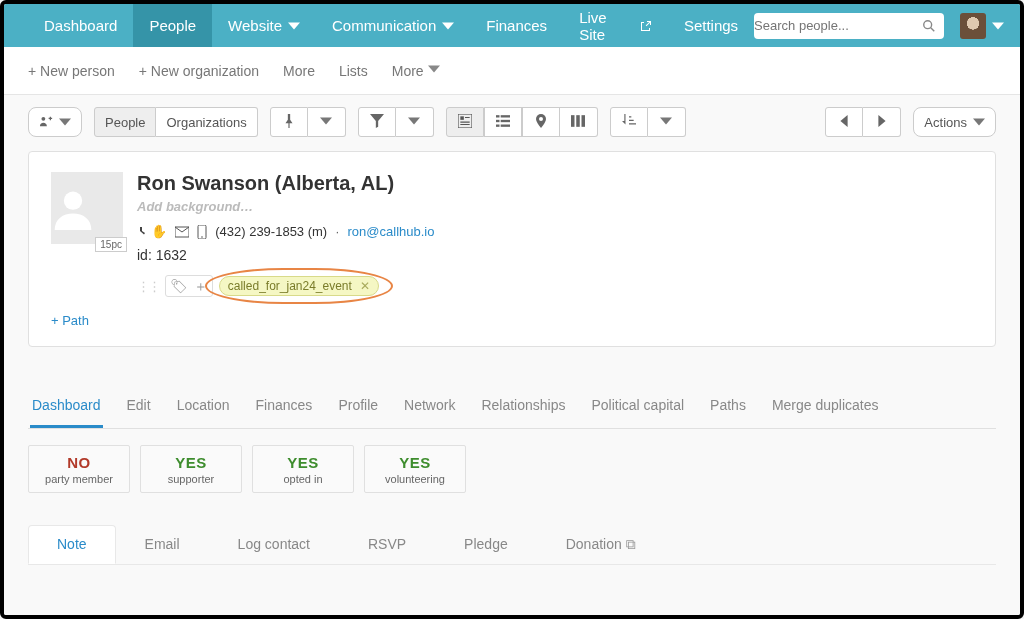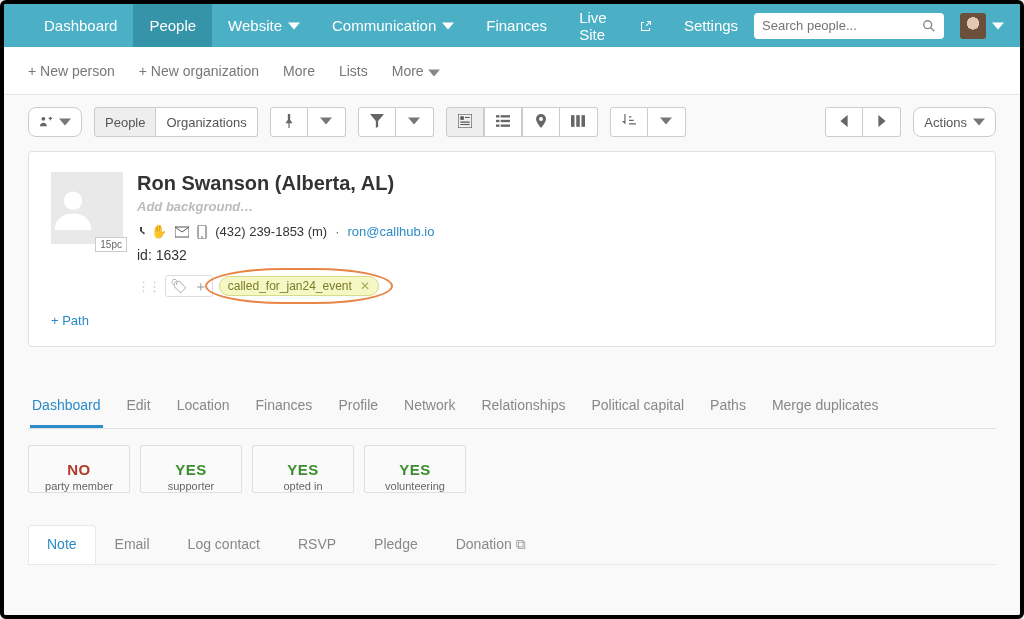--- a/index.html
+++ b/index.html
@@ -33,21 +33,21 @@
   }
   .topnav .nav-item.active { background: #3594a8; }
   .topnav .nav-item .chev { margin-left: 6px; }
   .topnav .spacer { flex: 1; }
   .topnav .search-wrap {
     position: relative; display: flex; align-items: center;
   }
   .topnav input[type="text"] {
     width: 190px; height: 26px;
     border-radius: 4px; border: none;
-    padding: 0 28px 0 8px;
+    padding: 0 28px 0 0;
     font-size: 13px; color: #555;
     background: #fff;
   }
   .topnav .search-icon {
     position: absolute; right: 8px; top: 50%;
     transform: translateY(-50%);
     color: #888;
   }
   .topnav .avatar {
     width: 26px; height: 26px; border-radius: 3px;
@@ -64,21 +64,21 @@
   .subnav {
     background: #fff;
     border-bottom: 1px solid #e5e5e5;
     height: 48px;
     display: flex; align-items: center;
     padding: 0 24px;
   }
   .subnav .sn-item {
     color: #777; font-size: 14px;
     margin-right: 24px; cursor: pointer;
-    display: flex; align-items: flex-end;
+    display: flex; align-items: flex-start;
   }
   .subnav .sn-item .chev { margin-left: 4px; }
 
   
   .main {
     padding: 12px 24px 0 24px;
     background: #f9f9f9;
     height: calc(100% - 43px - 48px);
     overflow: hidden;
   }
@@ -176,34 +176,34 @@
     cursor: pointer; border-bottom: 3px solid transparent;
   }
   .tabs .tab.active { color: #2a8bc9; border-bottom-color: #2a8bc9; }
 
   
   .status-row { display: flex; gap: 10px; margin-top: 16px; }
   .status-box {
     border: 1px solid #e0e0e0; background: #fafafa;
     width: 102px; height: 48px; border-radius: 2px;
     display: flex; flex-direction: column; align-items: center;
-    justify-content: flex-end;
+    justify-content: center;
   }
   .status-box .big { font-size: 15px; font-weight: 700; letter-spacing: 0.5px; }
   .status-box .big.no { color: #b23a2a; }
   .status-box .big.yes { color: #3e8d2e; }
   .status-box .label { font-size: 11px; color: #666; margin-top: 2px; }
 
   
   .note-tabs {
     display: flex; gap: 0; margin-top: 32px;
     border-bottom: 1px solid #e8e8e8;
   }
   .note-tabs .ntab {
-    color: #888; font-size: 14px; padding: 10px 18px;
+    color: #888; font-size: 14px; padding: 10px 28px;
     cursor: pointer; border: 1px solid transparent;
   }
   .note-tabs .ntab.active {
     color: #2a8bc9;
     border: 1px solid #e8e8e8; border-bottom-color: #fff;
     border-radius: 4px 4px 0 0; background: #fff;
   }
 
   
   .svg { width: 14px; height: 14px; }

